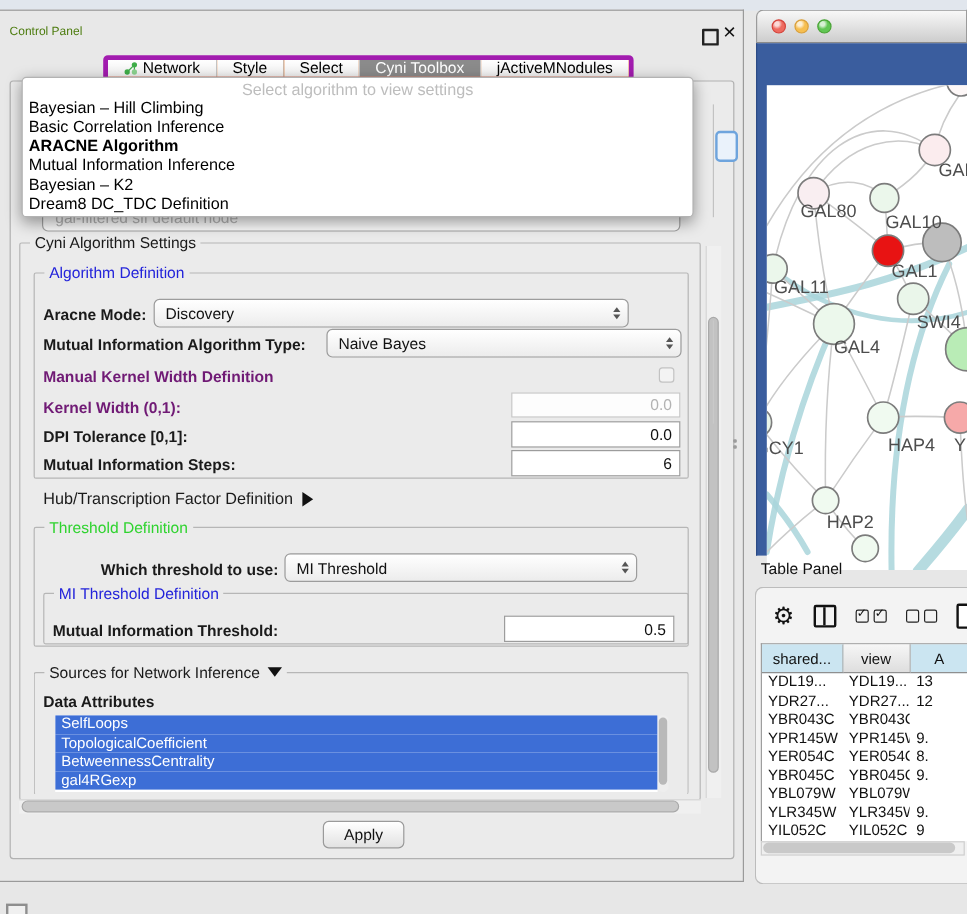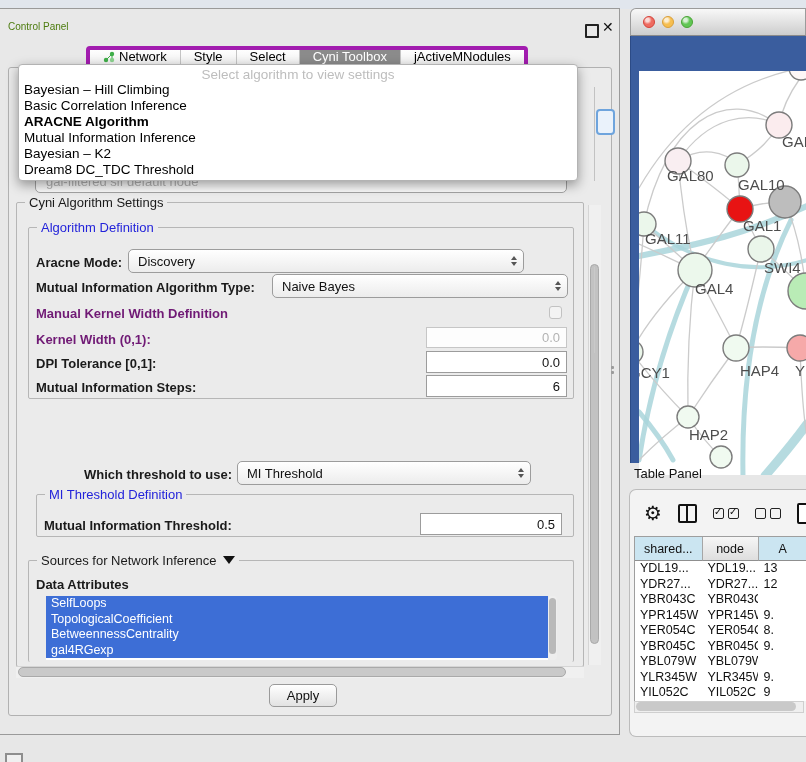--- a/index.html
+++ b/index.html
@@ -174,21 +174,21 @@
   <div class="abs" id="bg-blue-combo"></div>
 
   <div class="abs" id="algo-popup">
     <div id="algo-placeholder">Select algorithm to view settings</div>
     <div id="algo-list">
         <div class="algo-item">Bayesian – Hill Climbing</div>
         <div class="algo-item">Basic Correlation Inference</div>
         <div class="algo-item bold">ARACNE Algorithm</div>
         <div class="algo-item">Mutual Information Inference</div>
         <div class="algo-item">Bayesian – K2</div>
-        <div class="algo-item">Dream8 DC_TDC Threshold</div>
+        <div class="algo-item">Dream8 DC_TDC Definition</div>
       </div>
   </div>
 
   <div class="fs" id="fs-settings" style="left:16px;top:193px;width:568px;height:465px;">
     <span class="lg black">Cyni Algorithm Settings</span>
   </div>
 
   <div class="fs" style="left:28px;top:218px;width:546px;height:172px;">
     <span class="lg blue">Algorithm Definition</span>
   </div>
@@ -222,21 +222,27 @@
   <div class="flabel" style="left:36px;top:347px;">DPI Tolerance [0,1]:</div>
   <div class="nfield" style="left:426px;top:342px;width:141px;height:22px;">
     <span>0.0</span>
   </div>
 
   <div class="flabel" style="left:36px;top:371px;">Mutual Information Steps:</div>
   <div class="nfield" style="left:426px;top:366px;width:141px;height:22px;">
     <span>6</span>
   </div>
 
-
+  <div class="flabel" style="left:36px;top:399px;font-weight:normal;font-size:13.5px;">
+    <span>Hub/Transcription Factor Definition</span><span class="hub-arrow"></span>
+  </div>
+
+  <div class="fs" style="left:28px;top:430px;width:546px;height:100px;">
+    <span class="lg green">Threshold Definition</span>
+  </div>
 
   <div class="flabel" style="left:84px;top:458px;">Which threshold to use:</div>
   <div class="combo" style="left:237px;top:452px;width:294px;height:24px;">
     <span>MI Threshold</span>
     <span class="arrows">
         <span class="arr-up"></span>
         <span class="arr-dn"></span>
       </span>
   </div>
 
@@ -357,21 +363,21 @@
       </span>
     <span class="cb-pair">
         <span class="cb"></span>
         <span class="cb"></span>
       </span>
     <span class="file-icon"></span>
   </div>
   <div id="tgrid">
     <div class="hrow" id="thead">
         <div class="hcell hl" style="width: 82px;">shared...</div>
-        <div class="hcell" style="width: 68px;">node</div>
+        <div class="hcell" style="width: 68px;">view</div>
         <div class="hcell hl" style="width: 60px;">A</div>
       </div>
     <div id="trows">
         <div class="trow">
           <div class="tcell" style="width: 82px;">YDL19...</div>
           <div class="tcell" style="width: 68px;">YDL19...</div>
           <div class="tcell" style="width: 60px;">13</div>
         </div>
         <div class="trow">
           <div class="tcell" style="width: 82px;">YDR27...</div>

